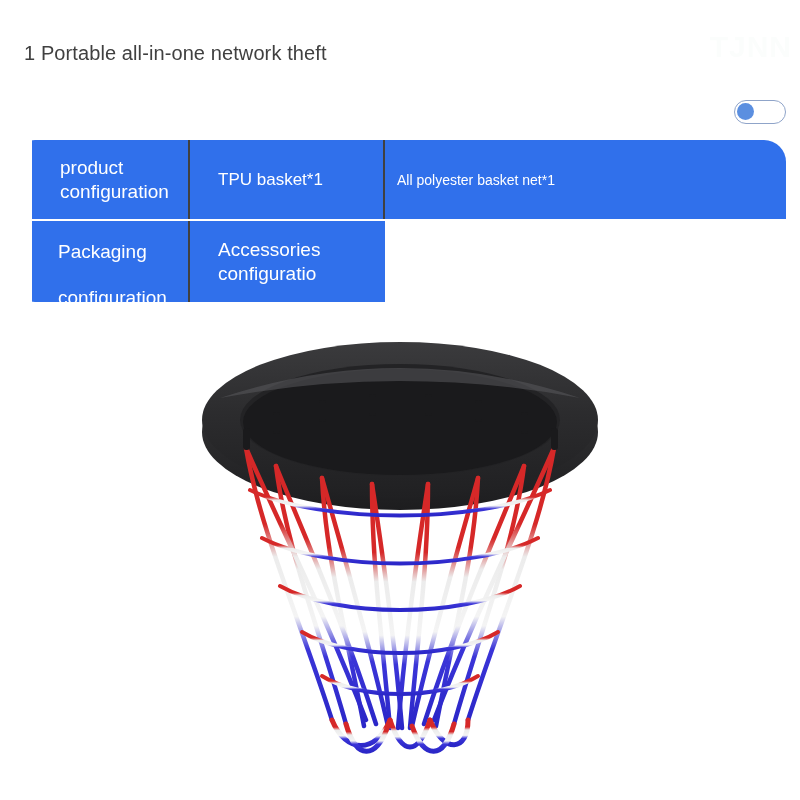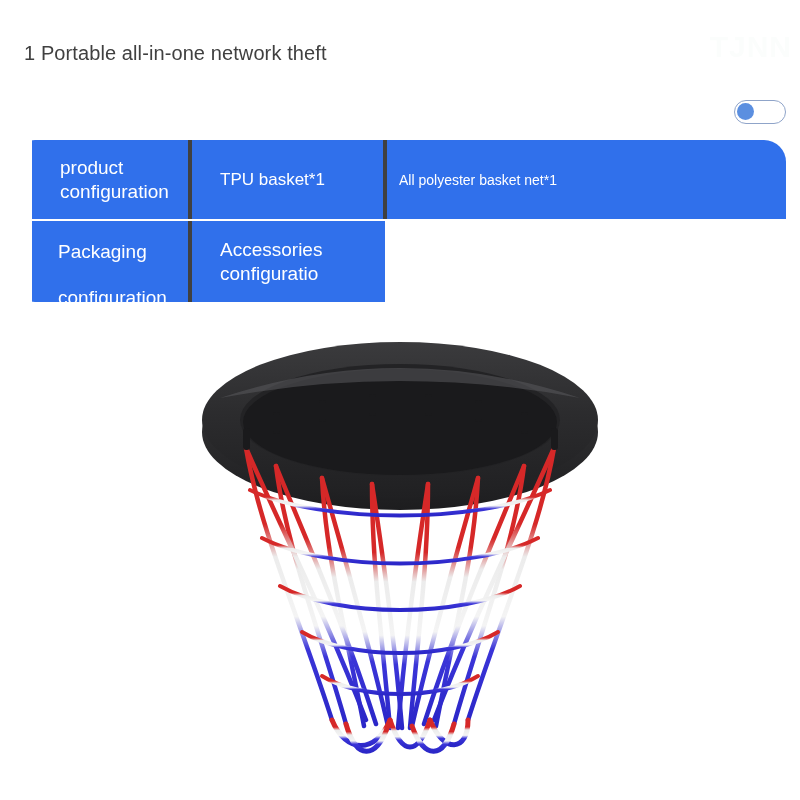--- a/index.html
+++ b/index.html
@@ -90,21 +90,21 @@
   .spec-cell {
     background: #3070eb;
     color: #ffffff;
     display: flex;
     align-items: center;
     box-sizing: border-box;
     padding: 0 14px;
     position: relative;
     overflow: visible;
   }
-  .spec-cell + .spec-cell { border-left: 4px solid #404040; }
+  .spec-cell + .spec-cell { border-left: 2px solid #404040; }
 
   
   .c1 { width: 156px; margin-left: 19px; }
   .c2 { width: 195px; }
   .c3 { width: 197px; }
   .c4 { width: 193px; flex: 1 1 auto; padding-left: 12px; }
 
   .cell-lg { font-size: 19px; line-height: 24px; }
   .cell-md { font-size: 17px; line-height: 22px; }
   .cell-sm { font-size: 14px; line-height: 18px; }

